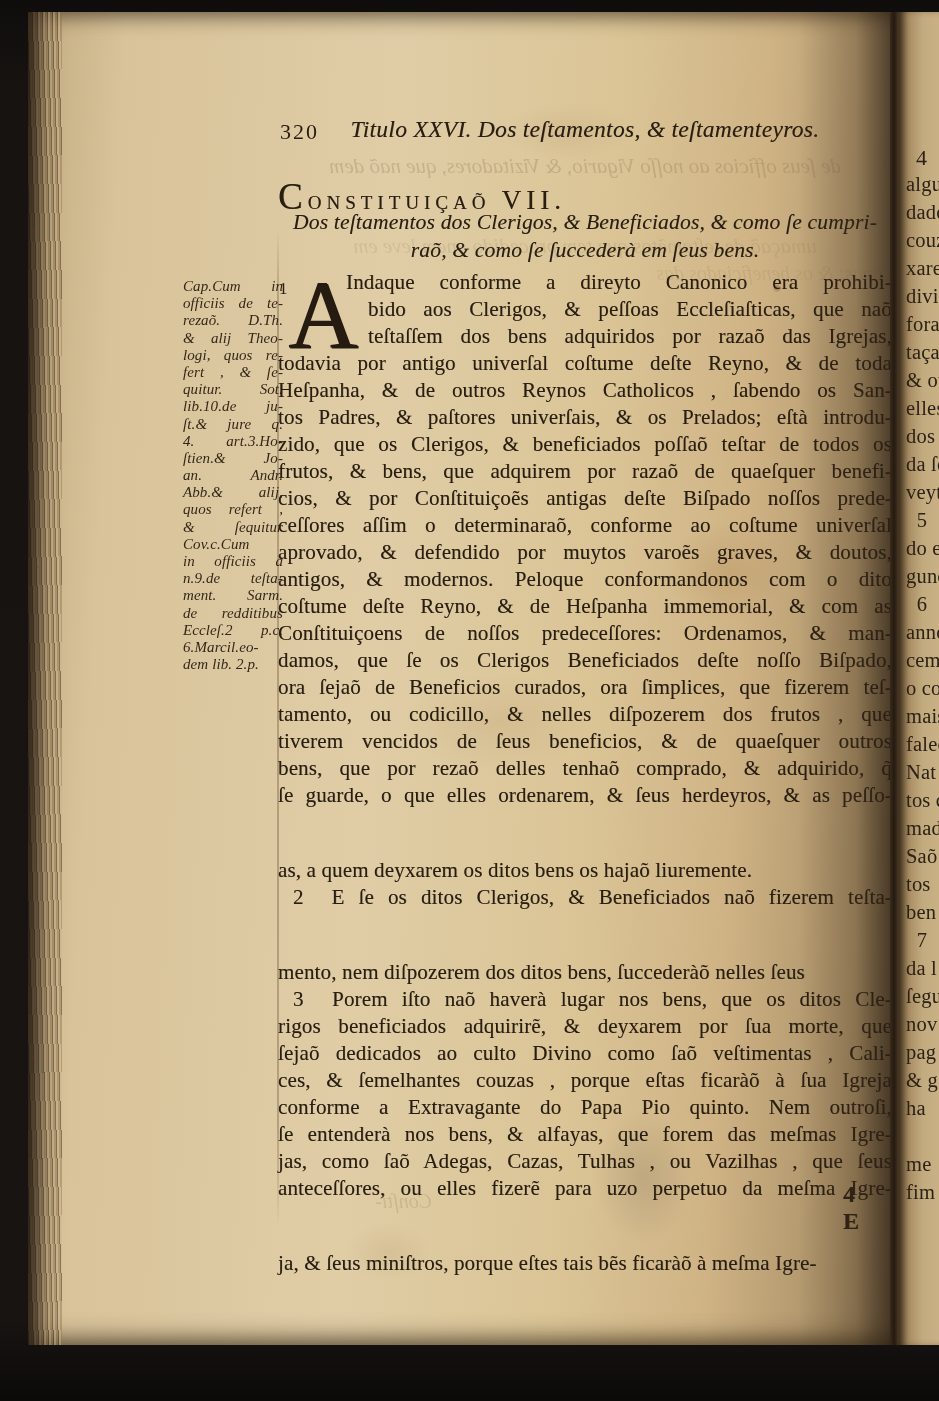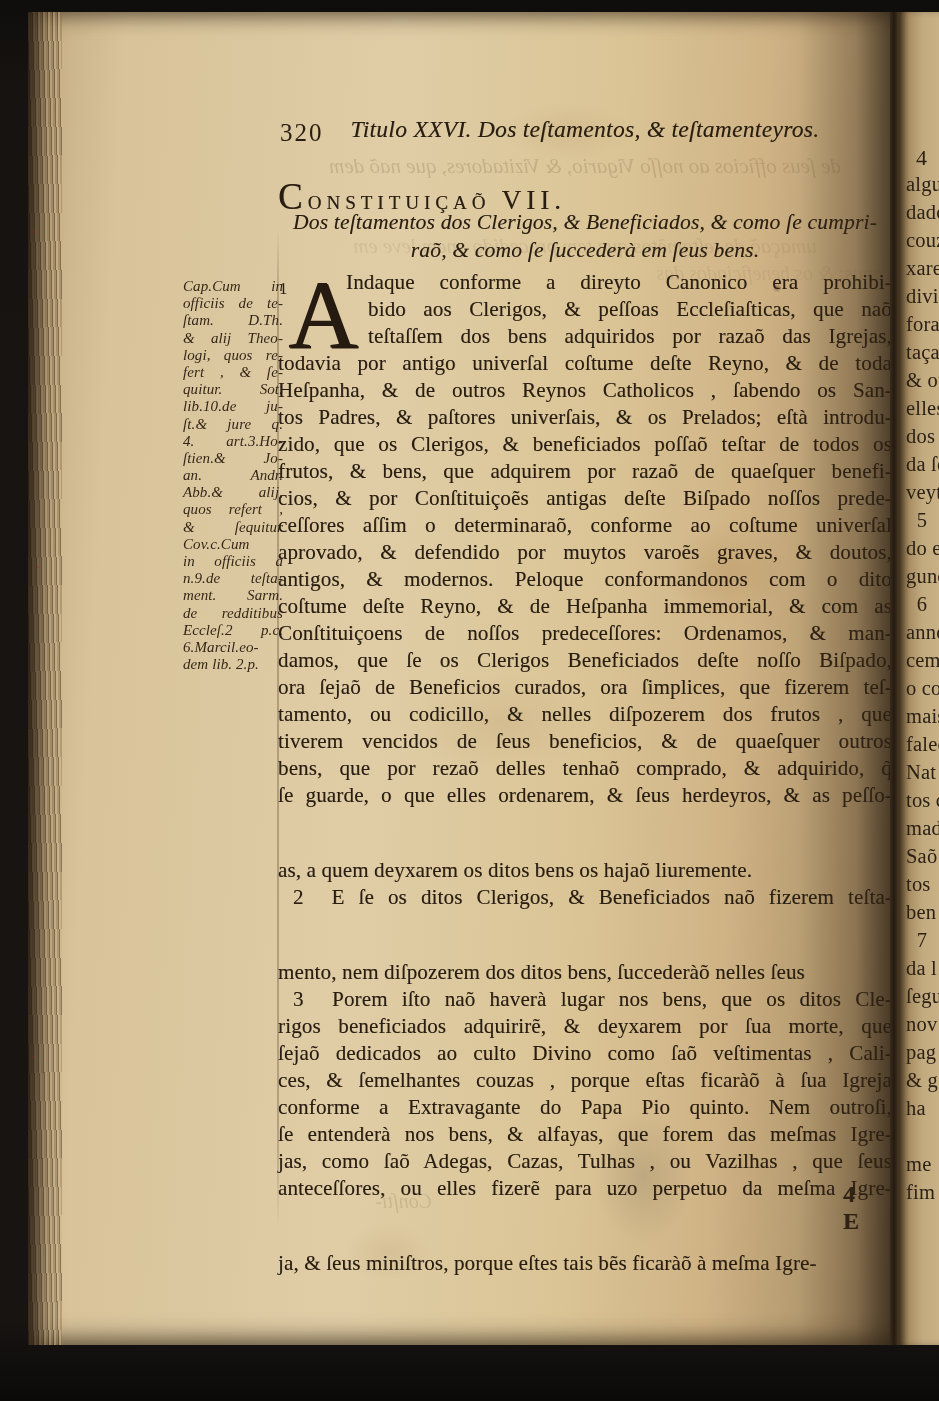--- a/index.html
+++ b/index.html
@@ -58,21 +58,21 @@
 
   
   .margin-note{position:absolute;left:155px;top:266px;width:100px;}
   .mnline{height:17.2px;font-style:italic;font-size:15px;color:#342718;
           text-align:justify;text-align-last:justify;letter-spacing:.1px;}
   .margin-note .mnline:last-child{text-align-last:left;}
 
   
   .content{position:absolute;left:250px;top:0;width:614px;color:#281d11;}
   .hdr{position:absolute;top:104px;left:0;width:100%;height:30px;}
-  .folio{position:absolute;left:2px;top:3px;font-size:25px;letter-spacing:2px;}
+  .folio{position:absolute;left:2px;top:3px;font-size:22px;letter-spacing:2px;}
   .running-title{text-align:center;font-style:italic;font-size:23.5px;letter-spacing:.3px;
                  text-shadow:.3px .3px 0 rgba(40,28,16,.45);}
   .heading{position:absolute;top:163px;left:0;width:100%;
            font-variant:small-caps;font-size:27px;letter-spacing:5px;
            text-shadow:.4px .4px 0 rgba(40,28,16,.5);}
   .heading::first-letter{font-size:37px;}
   .subtitle{position:absolute;top:198px;left:0;width:100%;}
   .subline{height:28px;text-align:center;font-style:italic;font-size:21.5px;letter-spacing:.2px;
            text-shadow:.3px .3px 0 rgba(40,28,16,.4);}
 
@@ -96,21 +96,21 @@
 
 <div class="stage">
   <div class="page">
 
     <div class="edge-stack"></div>
     <div class="fold-line"></div>
 
     <div class="margin-note">
         <div class="mnline">Cap.Cum in</div>
         <div class="mnline">officiis de te-</div>
-        <div class="mnline">ſtam. D.Th.</div>
+        <div class="mnline">rezaõ. D.Th.</div>
         <div class="mnline">&amp; alij Theo-</div>
         <div class="mnline">logi, quos re-</div>
         <div class="mnline">fert , &amp; ſe-</div>
         <div class="mnline">quitur. Sot.</div>
         <div class="mnline">lib.10.de ju-</div>
         <div class="mnline">ſt.&amp; jure q.</div>
         <div class="mnline">4. art.3.Ho-</div>
         <div class="mnline">ſtien.&amp; Jo-</div>
         <div class="mnline">an. Andr.</div>
         <div class="mnline">Abb.&amp; alij,</div>

